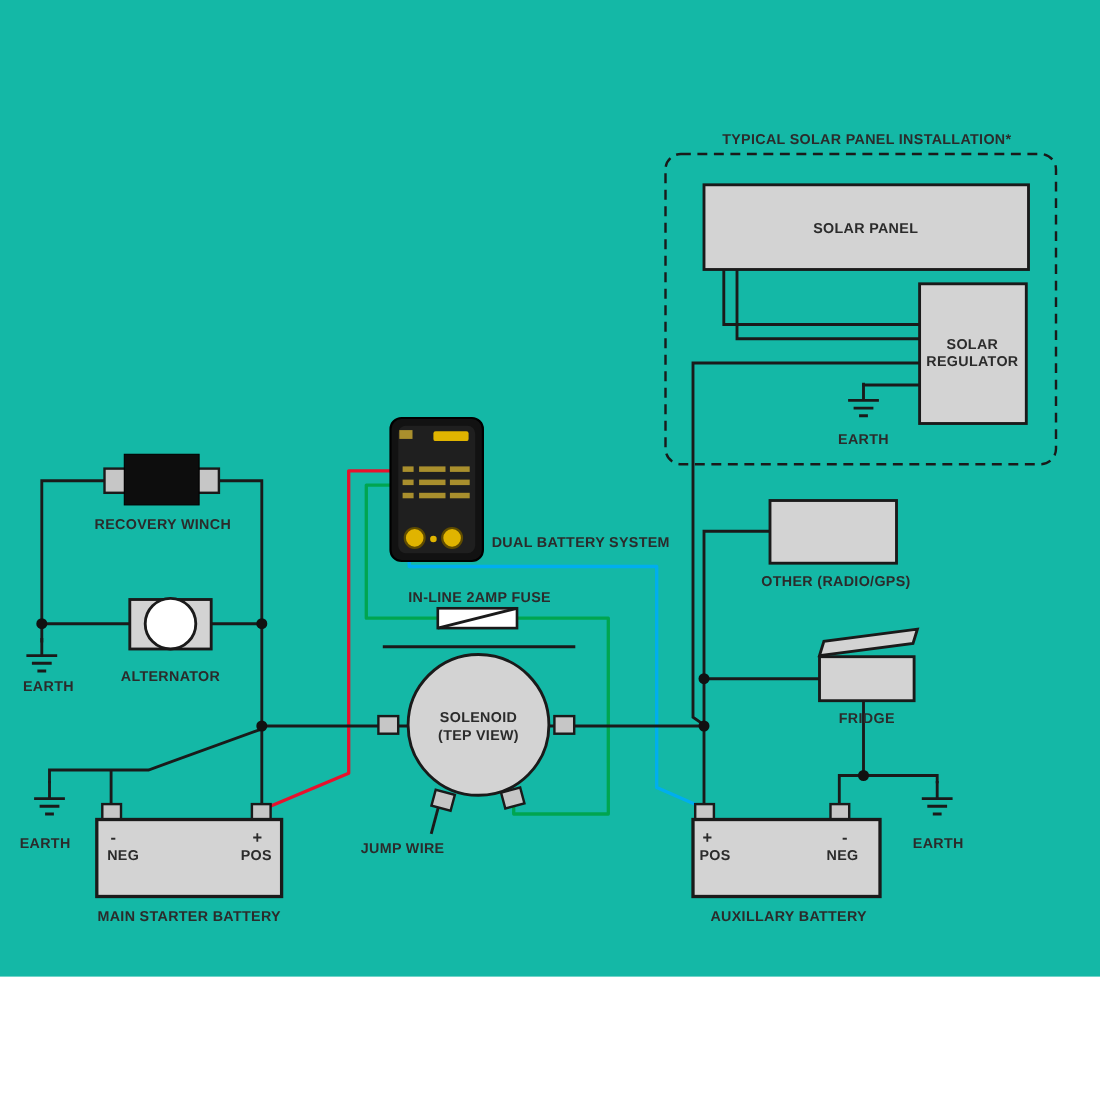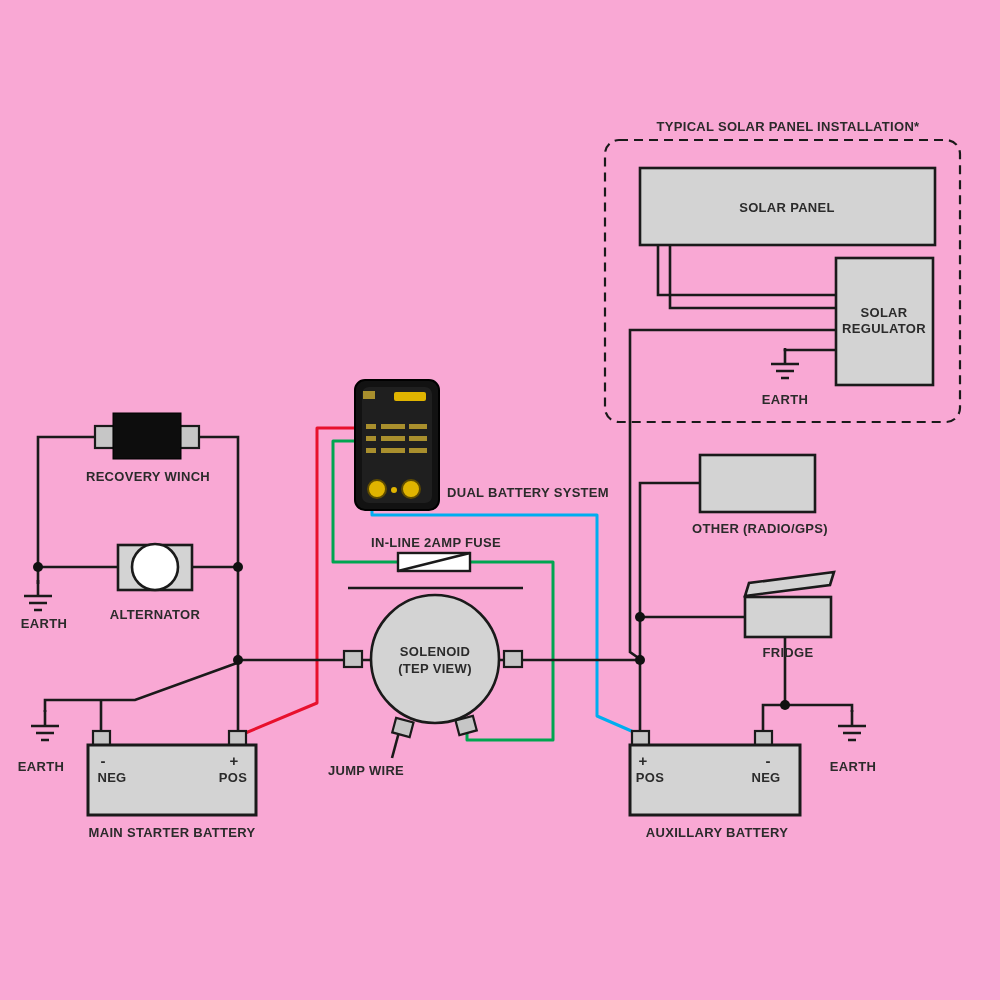--- a/index.html
+++ b/index.html
@@ -1,16 +1,16 @@
 <!DOCTYPE html>
 <html><head>
 <meta charset="utf-8">
 <style>
   html,body { margin:0; padding:0; background:#ffffff; }
-  .canvas { position:relative; width:1000px; height:1000px; background:#f9a8d4; overflow:hidden; }
+  .canvas { position:relative; width:1000px; height:888px; background:#14b8a6; overflow:hidden; }
   svg { position:absolute; left:0; top:0; }
   .label { font: bold 13px "Liberation Sans", sans-serif; fill:#2b2b2b; text-anchor:middle; letter-spacing:.3px; }
   .label.start { text-anchor:start; }
   .sign { font: bold 15px "Liberation Sans", sans-serif; fill:#2b2b2b; text-anchor:middle; }
   .wire { fill:none; stroke:#1a1a1a; stroke-width:2.6; }
   .cwire { fill:none; stroke-width:3; stroke-linejoin:round; stroke-linecap:round; }
   .box { stroke:#1a1a1a; stroke-width:2.6; }
   .box.thick { stroke-width:3; }
   .terminal { fill:#c6c6c6; stroke:#1a1a1a; stroke-width:2.2; }
   .dot { fill:#111111; stroke:none; }

